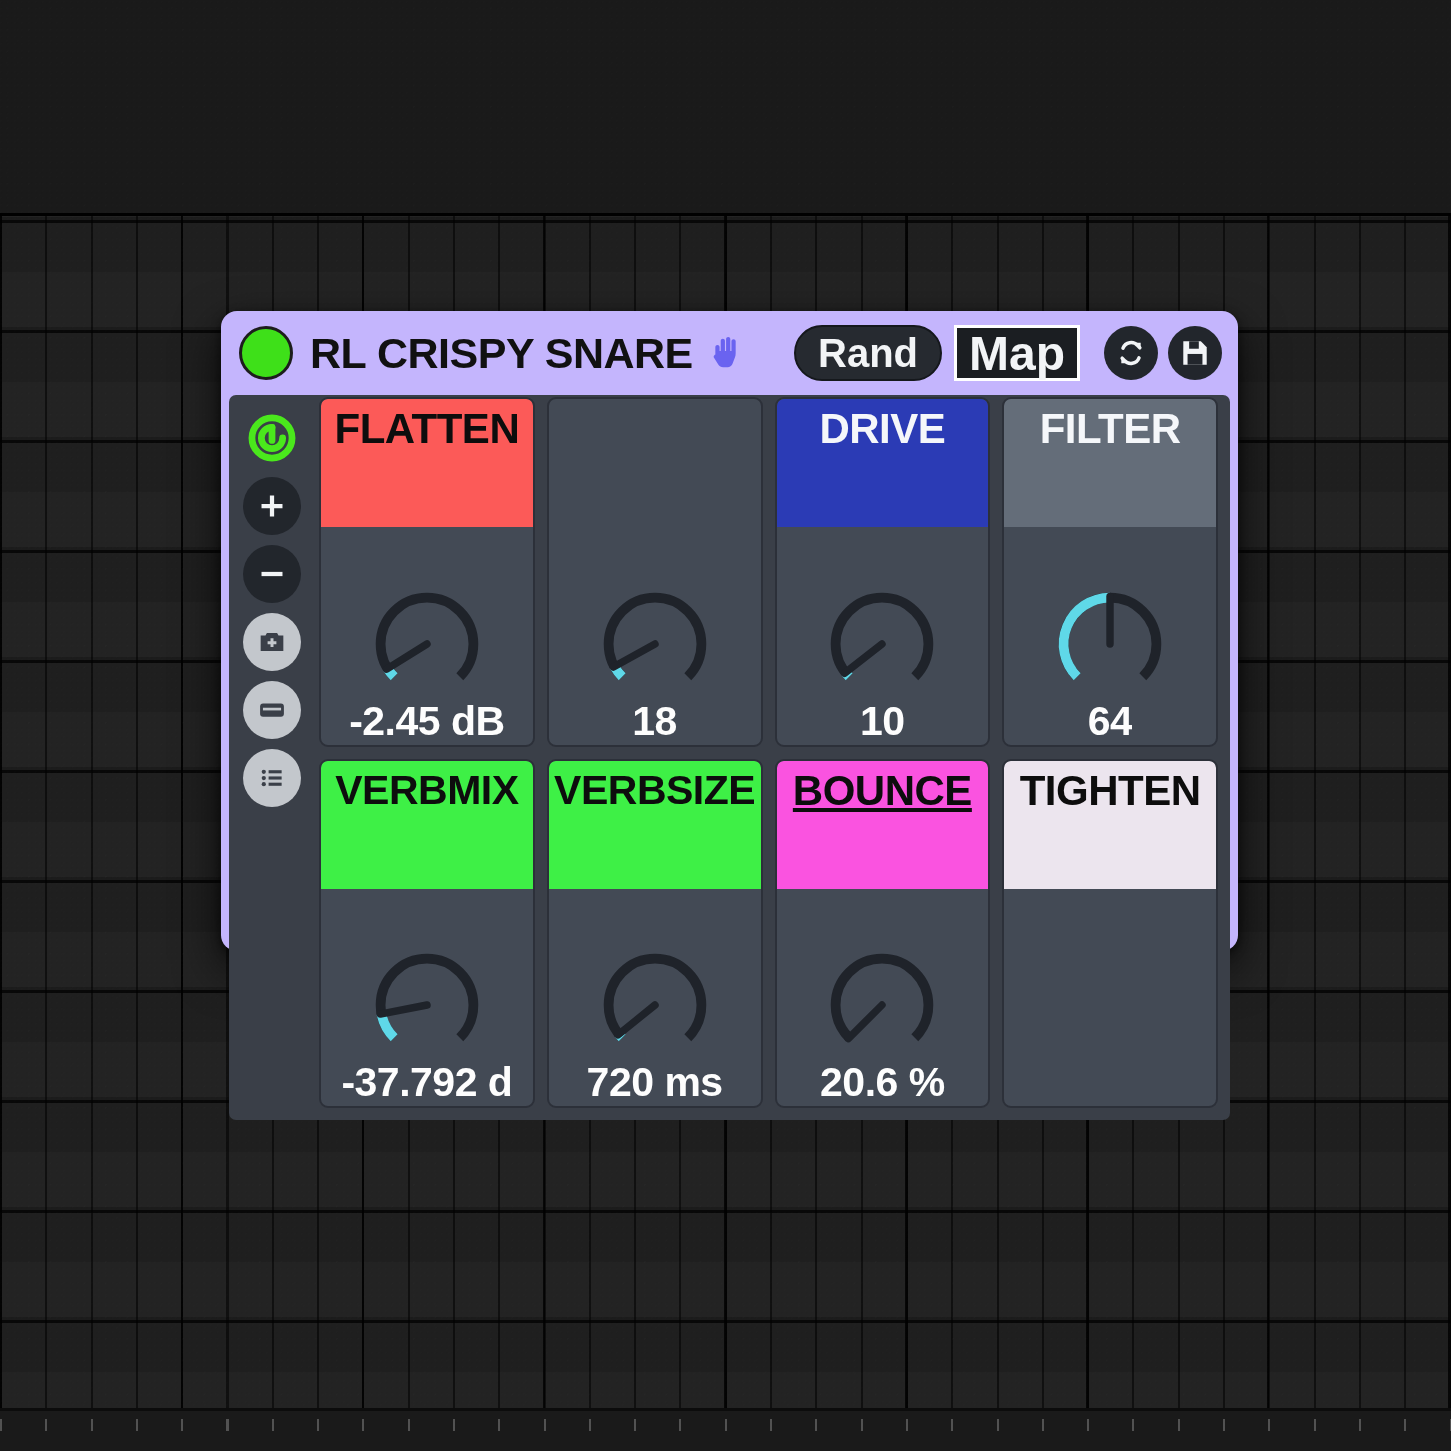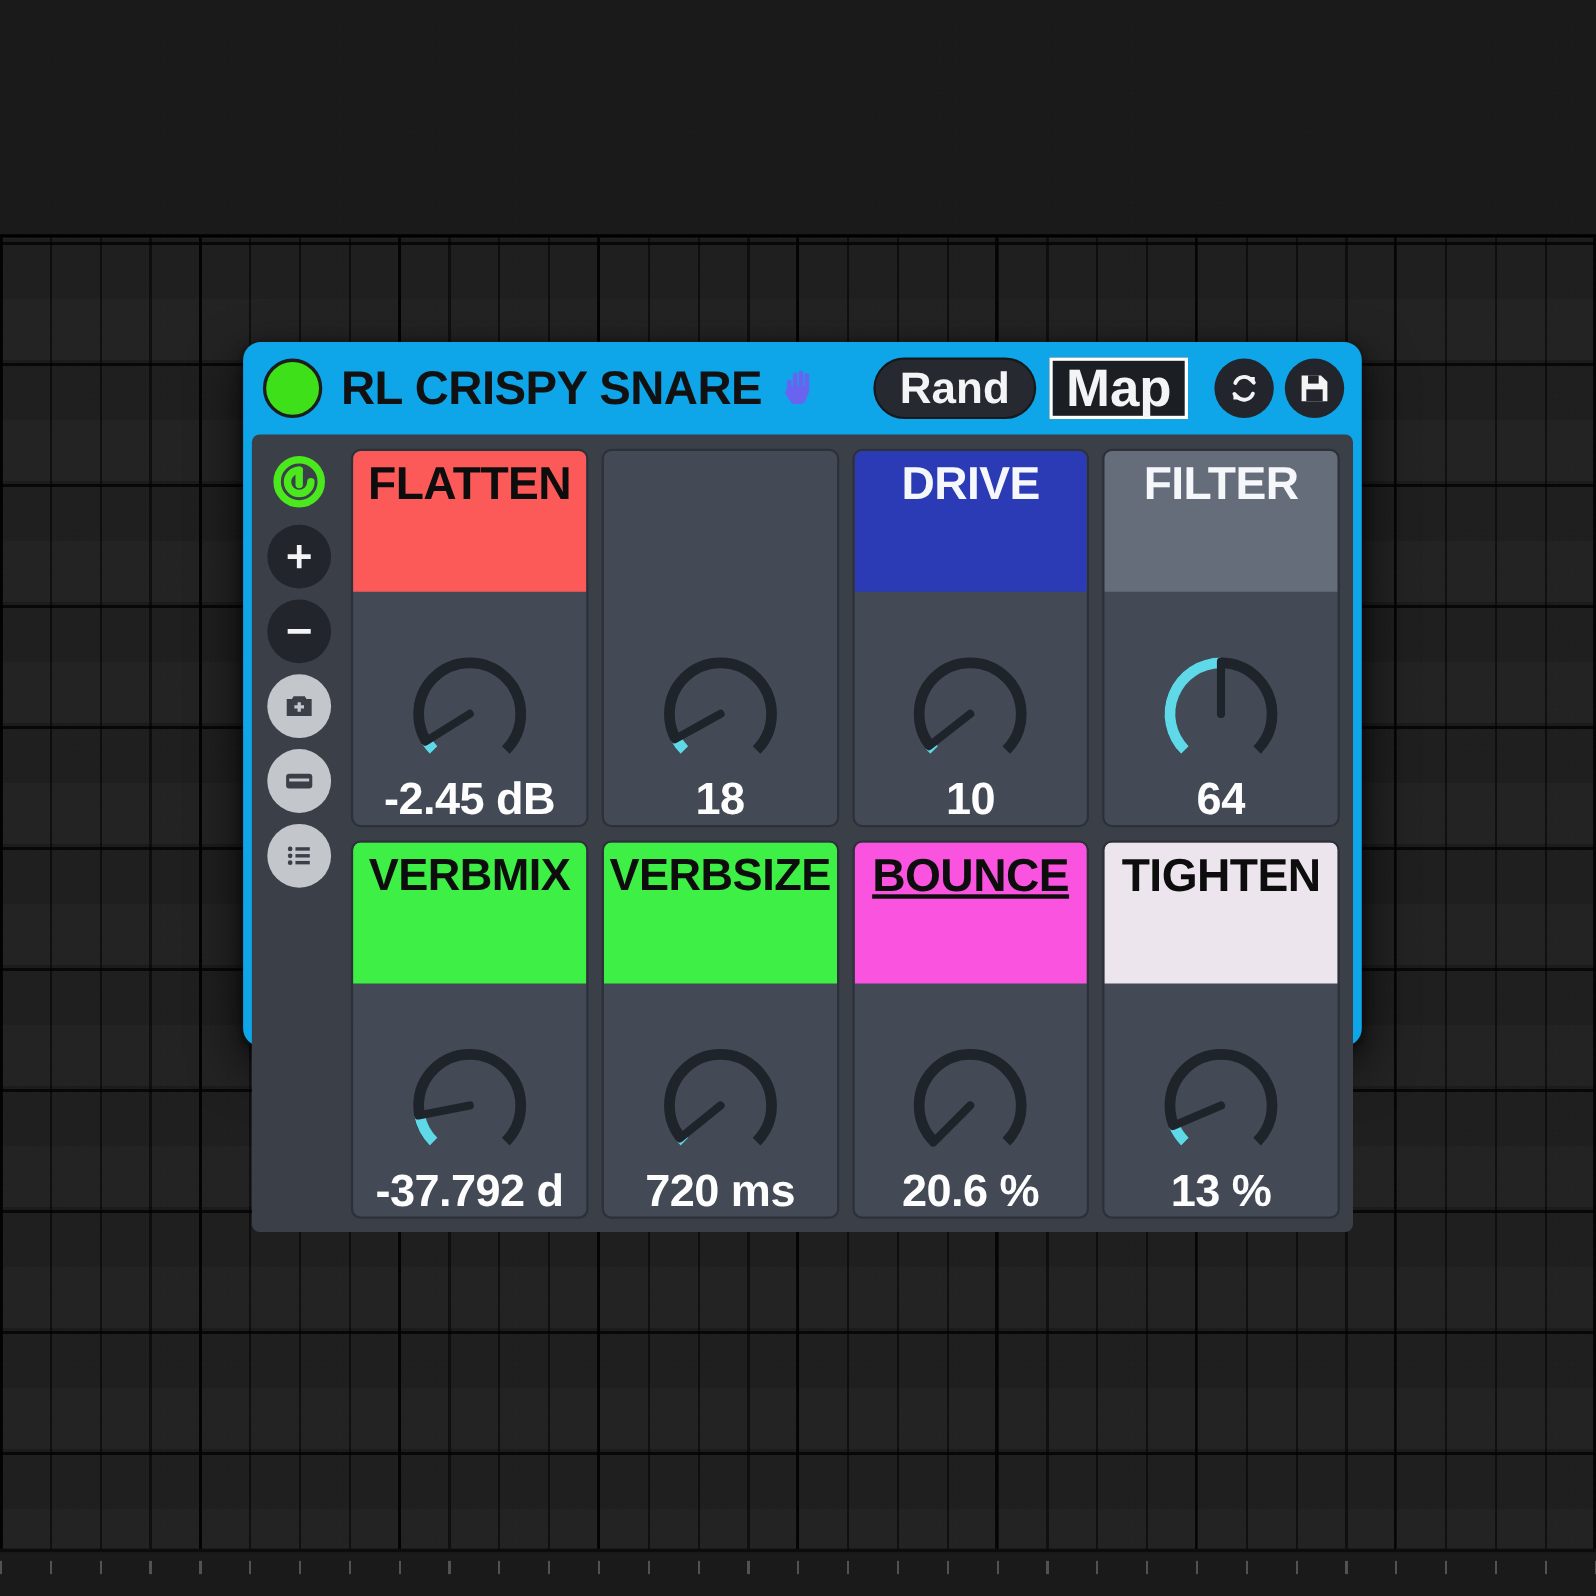--- a/index.html
+++ b/index.html
@@ -86,21 +86,21 @@
     background-size: 7px 7px, 11px 11px, 5px 5px;
   }
 
   
   #device {
     position: absolute;
     left: 221px;
     top: 311px;
     width: 1017px;
     height: 640px;
-    background: #0ea5e9;
+    background: #c4b5fd;
     border-radius: 16px;
     box-shadow:
       0 18px 46px rgba(0,0,0,0.72),
       0 3px 10px rgba(0,0,0,0.6);
     padding: 0;
     box-sizing: border-box;
   }
 
   
   .titlebar {
@@ -214,21 +214,21 @@
   .side-icon.dark { background: #22262c; }
   .side-icon.light { background: #c3c7cc; }
 
   
   .cards {
     flex: 1 1 auto;
     display: grid;
     grid-template-columns: repeat(4, 1fr);
     grid-template-rows: repeat(2, 1fr);
     gap: 12px;
-    padding: 13px 12px 12px 4px;
+    padding: 2px 12px 12px 4px;
     box-sizing: border-box;
   }
   .card {
     background: #434a55;
     border-radius: 9px;
     border: 2px solid #2c3039;
     display: flex;
     flex-direction: column;
     overflow: hidden;
     box-sizing: border-box;
@@ -464,26 +464,18 @@
                 <path d="M 21.72 78.28 A 40 40 0 1 1 78.28 78.28" stroke="#1f232a" stroke-width="8.4" fill="none" stroke-linecap="butt"></path>
                 <line x1="50" y1="50" x2="21.01" y2="78.99" stroke="#1f232a" stroke-width="6.4" stroke-linecap="round"></line>
               </svg>
               <div class="card-value">20.6 %</div>
             </div>
           </div>
           <div class="card">
             <div class="card-label" style="background: rgb(236, 229, 238); color: rgb(13, 13, 13); text-align: center;">
               <span>TIGHTEN</span>
             </div>
-            <div class="card-body">
-              <svg class="knob" viewBox="0 0 100 100">
-                <path d="M 21.72 78.28 A 40 40 0 1 1 78.28 78.28" stroke="#1f232a" stroke-width="8.4" fill="none" stroke-linecap="butt"></path>
-                <path d="M 21.72 78.28 A 40 40 0 0 1 13.18 65.63" stroke="#5fd8e8" stroke-width="8.4" fill="none" stroke-linecap="butt"></path>
-                <line x1="50" y1="50" x2="12.26" y2="66.02" stroke="#1f232a" stroke-width="6.4" stroke-linecap="round"></line>
-              </svg>
-              <div class="card-value">13 %</div>
-            </div>
           </div>
         </div>
 
     </div>
   </div>
 </div>
 
 </body></html>

